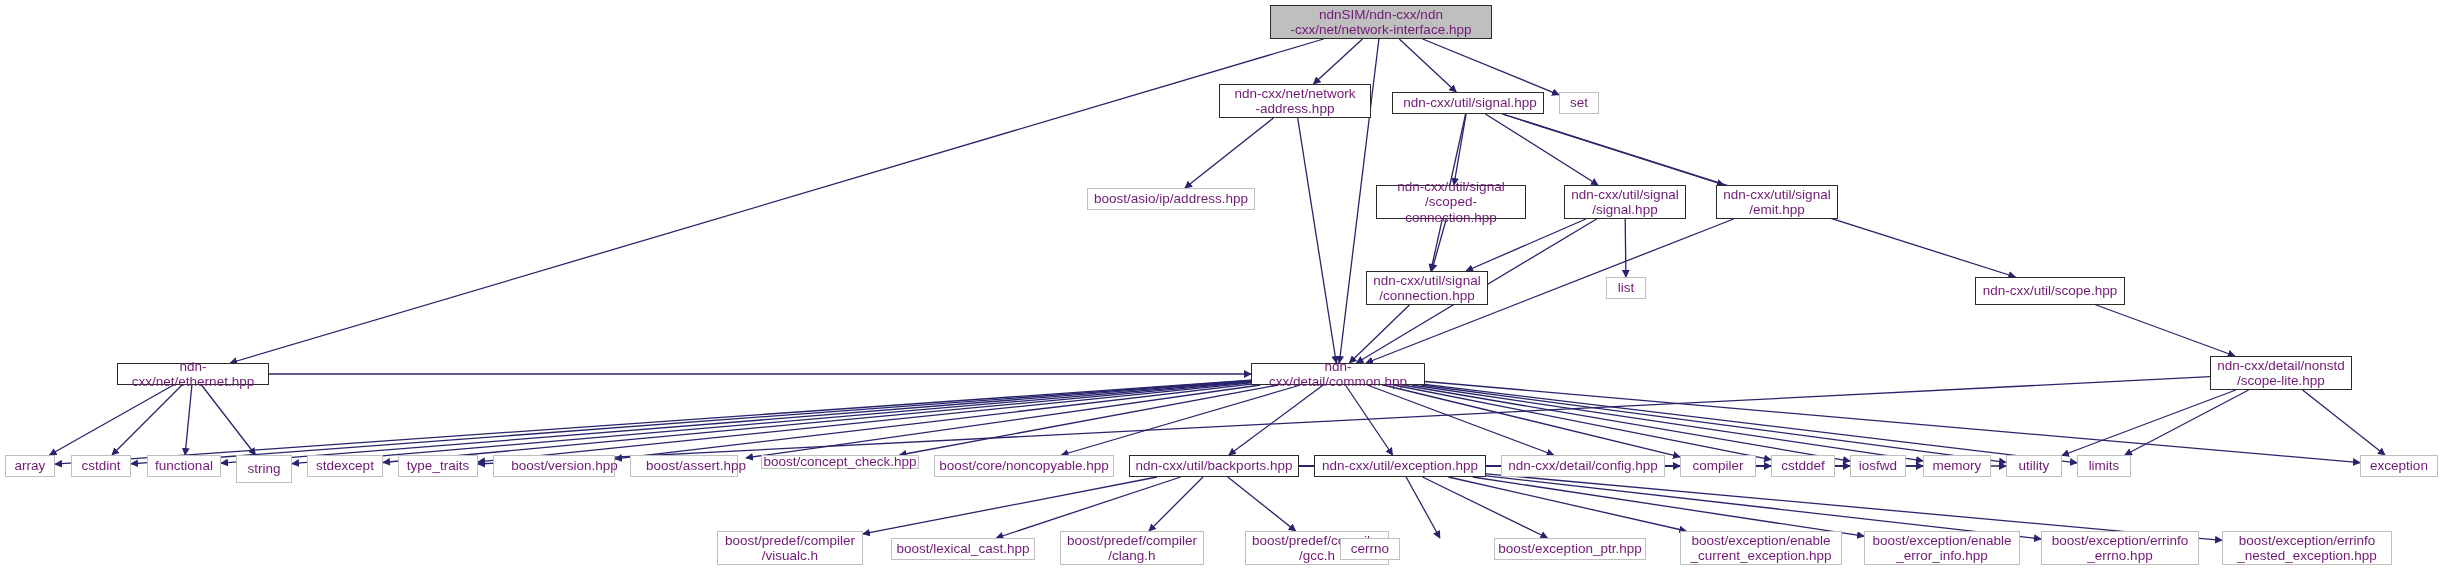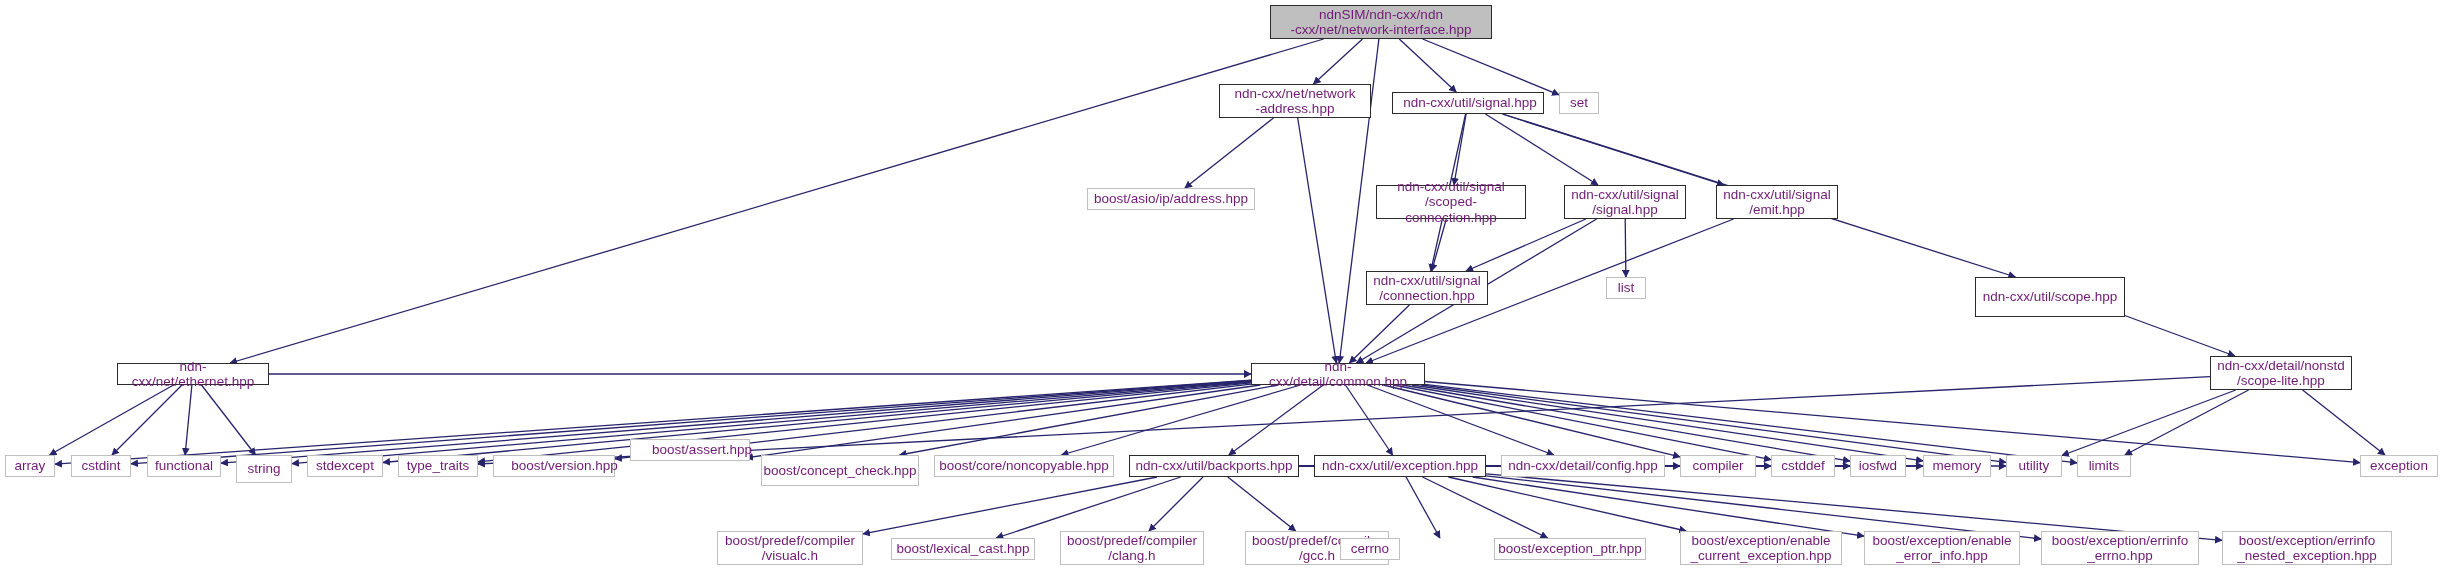--- a/index.html
+++ b/index.html
@@ -134,34 +134,34 @@
       <div class="node external" style="left: 1087px; top: 188px; width: 168px; height: 22px;">boost/asio/ip/address.hpp</div>
       <div class="node internal" style="left: 1376px; top: 185px; width: 150px; height: 34px;">ndn-cxx/util/signal
 /scoped-connection.hpp</div>
       <div class="node internal" style="left: 1564px; top: 185px; width: 122px; height: 34px;">ndn-cxx/util/signal
 /signal.hpp</div>
       <div class="node internal" style="left: 1716px; top: 185px; width: 122px; height: 34px;">ndn-cxx/util/signal
 /emit.hpp</div>
       <div class="node internal" style="left: 1366px; top: 271px; width: 122px; height: 34px;">ndn-cxx/util/signal
 /connection.hpp</div>
       <div class="node external" style="left: 1606px; top: 277px; width: 40px; height: 22px;">list</div>
-      <div class="node internal" style="left: 1975px; top: 277px; width: 150px; height: 40px;">ndn-cxx/util/scope.hpp</div>
+      <div class="node internal" style="left: 1975px; top: 277px; width: 150px; height: 28px;">ndn-cxx/util/scope.hpp</div>
       <div class="node internal" style="left: 117px; top: 363px; width: 152px; height: 22px;">ndn-cxx/net/ethernet.hpp</div>
       <div class="node internal" style="left: 1251px; top: 363px; width: 174px; height: 22px;">ndn-cxx/detail/common.hpp</div>
       <div class="node internal" style="left: 2210px; top: 356px; width: 142px; height: 34px;">ndn-cxx/detail/nonstd
 /scope-lite.hpp</div>
       <div class="node external" style="left: 5px; top: 455px; width: 50px; height: 22px;">array</div>
       <div class="node external" style="left: 71px; top: 455px; width: 60px; height: 22px;">cstdint</div>
       <div class="node external" style="left: 147px; top: 455px; width: 74px; height: 22px;">functional</div>
       <div class="node external" style="left: 236px; top: 455px; width: 56px; height: 28px;">string</div>
       <div class="node external" style="left: 307px; top: 455px; width: 76px; height: 22px;">stdexcept</div>
       <div class="node external" style="left: 398px; top: 455px; width: 80px; height: 22px;">type_traits</div>
       <div class="node external" style="left: 493px; top: 455px; width: 122px; height: 22px; padding-left: 25px;">boost/version.hpp</div>
-      <div class="node external" style="left: 630px; top: 439px; width: 120px; height: 22px; padding-left: 28px;">boost/assert.hpp</div>
-      <div class="node external" style="left: 761px; top: 455px; width: 158px; height: 31px; text-align: right;">boost/concept_check.hpp</div>
+      <div class="node external" style="left: 630px; top: 455px; width: 108px; height: 22px; padding-left: 28px;">boost/assert.hpp</div>
+      <div class="node external" style="left: 761px; top: 455px; width: 158px; height: 14px; text-align: right;">boost/concept_check.hpp</div>
       <div class="node external" style="left: 934px; top: 455px; width: 180px; height: 22px;">boost/core/noncopyable.hpp</div>
       <div class="node internal" style="left: 1129px; top: 455px; width: 170px; height: 22px;">ndn-cxx/util/backports.hpp</div>
       <div class="node internal" style="left: 1314px; top: 455px; width: 172px; height: 22px;">ndn-cxx/util/exception.hpp</div>
       <div class="node external" style="left: 1501px; top: 455px; width: 164px; height: 22px;">ndn-cxx/detail/config.hpp</div>
       <div class="node external" style="left: 1680px; top: 455px; width: 76px; height: 22px;">compiler</div>
       <div class="node external" style="left: 1771px; top: 455px; width: 64px; height: 22px;">cstddef</div>
       <div class="node external" style="left: 1850px; top: 455px; width: 56px; height: 22px;">iosfwd</div>
       <div class="node external" style="left: 1923px; top: 455px; width: 68px; height: 22px;">memory</div>
       <div class="node external" style="left: 2006px; top: 455px; width: 56px; height: 22px;">utility</div>
       <div class="node external" style="left: 2077px; top: 455px; width: 54px; height: 22px;">limits</div>

